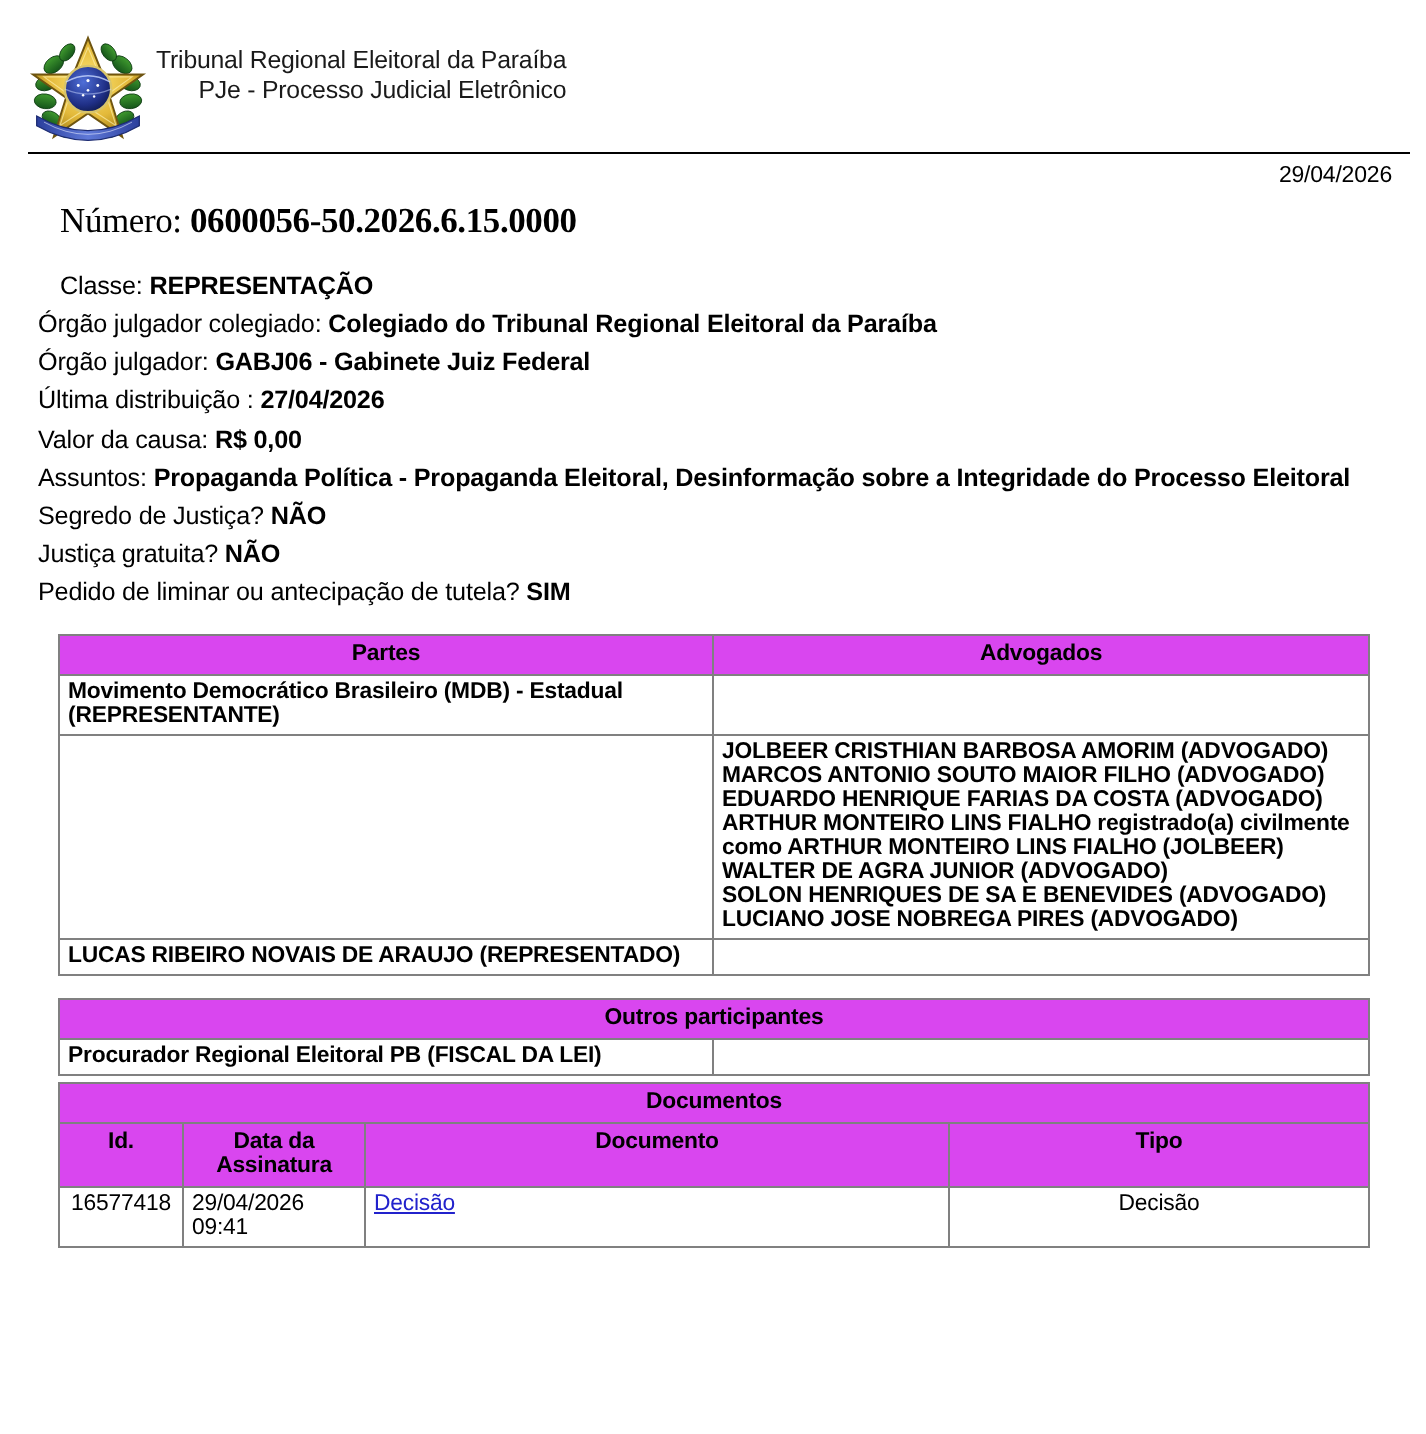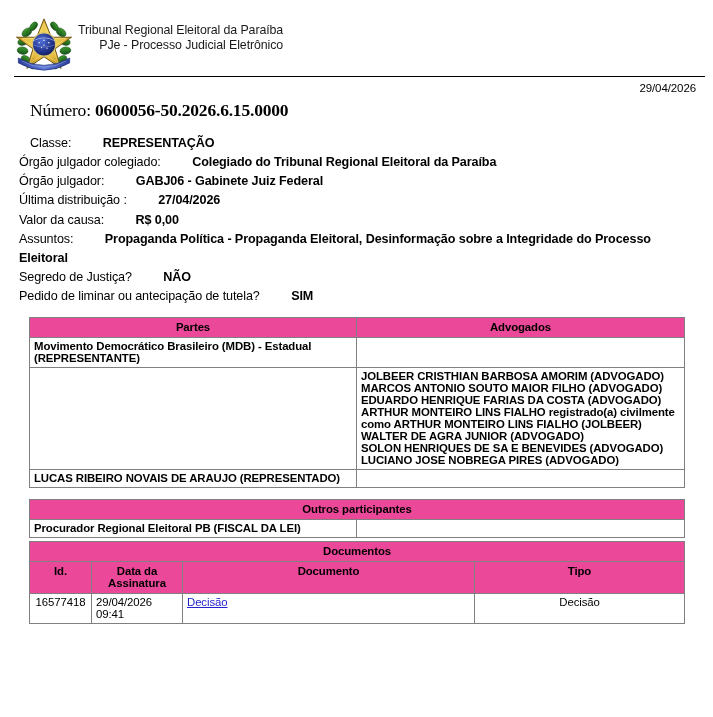--- a/index.html
+++ b/index.html
@@ -74,38 +74,38 @@
   .numero-line b { font-weight: bold; }
 
   .meta-line {
     font-size: 12.6px;
     padding-left: 19px;
     padding-right: 30px;
     line-height: 1.52;
     letter-spacing: -0.1px;
   }
   .meta-line.flush { padding-left: 30px; }
-  .meta-line b { font-weight: bold; margin-left: 28px; }
+  .meta-line b { font-weight: bold; }
 
   
   .tbl {
     width: 655px;
     margin: 0 0 0 29px;
     border-collapse: collapse;
     table-layout: fixed;
     font-size: 11.4px;
   }
   .tbl td, .tbl th {
     border: 1px solid #808080;
     padding: 2px 4px 3px 4px;
     vertical-align: top;
     letter-spacing: -0.1px;
   }
   .tbl th {
-    background: #ec4899;
+    background: #d946ef;
     text-align: center;
     font-weight: bold;
     font-size: 11.4px;
     padding: 3px 4px 4px 4px;
   }
   .cell-bold { font-weight: bold; }
   .cell-center { text-align: center; }
   .row-line { display: block; }
   .spacer-11 { height: 11px; }
   .spacer-3 { height: 3px; }
@@ -226,20 +226,24 @@
   <div class="meta-line">
     <span>Assuntos:</span>
     <b>Propaganda Política - Propaganda Eleitoral, Desinformação sobre a Integridade do Processo Eleitoral</b>
   </div>
 
   <div class="meta-line">
     <span>Segredo de Justiça?</span>
     <b>NÃO</b>
   </div>
 
+  <div class="meta-line">
+    <span>Justiça gratuita?</span>
+    <b>NÃO</b>
+  </div>
 
   <div class="meta-line">
     <span>Pedido de liminar ou antecipação de tutela?</span>
     <b>SIM</b>
   </div>
 </div>
 
 <div class="spacer-11"></div>
 
 <table class="tbl">

